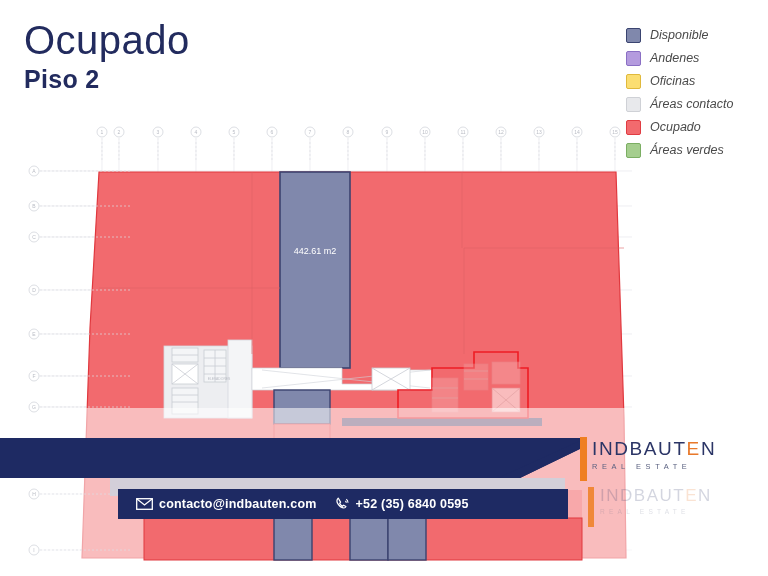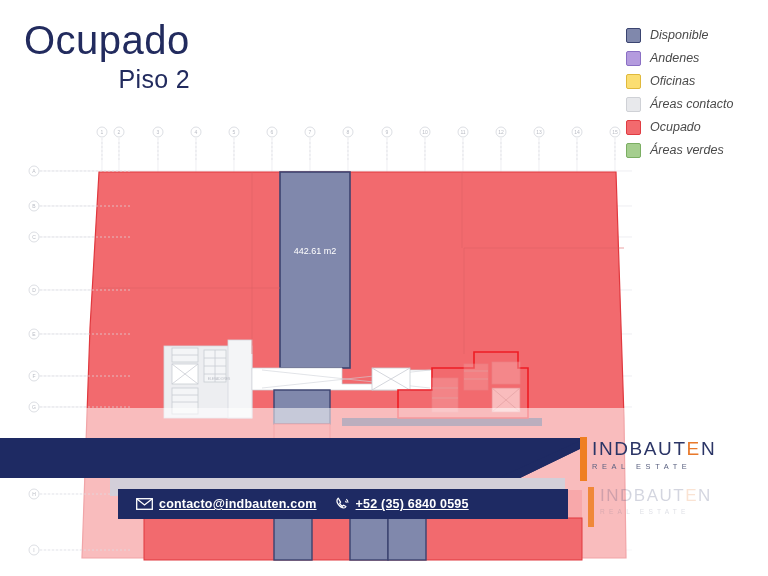--- a/index.html
+++ b/index.html
@@ -10,22 +10,22 @@
   }
   #root{position:relative;width:768px;height:576px;overflow:hidden;background:#fff;}
 
   
   .title-block{position:absolute;left:24px;top:18px;}
   .title{
     font-size:40px;line-height:44px;color:#222B5E;font-weight:400;
     letter-spacing:.5px;
   }
   .subtitle{
-    font-size:25px;line-height:30px;color:#222B5E;font-weight:400;
-    letter-spacing:.3px;margin-top:2px;text-align:right;
+    font-size:25px;line-height:30px;color:#222B5E;font-weight:700;
+    letter-spacing:.3px;margin-top:2px;
   }
 
   
   .legend{position:absolute;left:626px;top:24px;width:140px;font-style:italic;}
   .legend-row{display:flex;align-items:center;height:22px;margin-bottom:1px;}
   .swatch{
     width:15px;height:15px;border-radius:2px;margin-right:9px;flex:0 0 auto;
     box-sizing:border-box;
   }
   .legend-label{
@@ -60,21 +60,21 @@
 
   .contact-strip{
     position:absolute;left:110px;top:478px;width:455px;height:18px;
     background:rgba(205,210,222,.85);
   }
   .contact-bar{
     position:absolute;left:118px;top:489px;width:450px;height:30px;
     background:#1E2A63;display:flex;align-items:center;
     padding-left:18px;box-sizing:border-box;color:#fff;
   }
-  .contact-bar .ci{display:flex;align-items:center;margin-right:18px;text-decoration:underline;}
+  .contact-bar .ci{display:flex;align-items:center;margin-right:18px;}
   .contact-text{
     font-size:12.5px;font-weight:bold;color:#fff;letter-spacing:.2px;white-space:nowrap;
   }
   .ico{margin-right:6px;display:inline-flex;align-items:center;}
 
   .watermark{
     position:absolute;left:600px;top:486px;opacity:.20;
   }
   .wm-main{font-size:17px;letter-spacing:1.5px;color:#2b3566;white-space:nowrap;}
   .wm-main .accent{color:#E8792B;}

